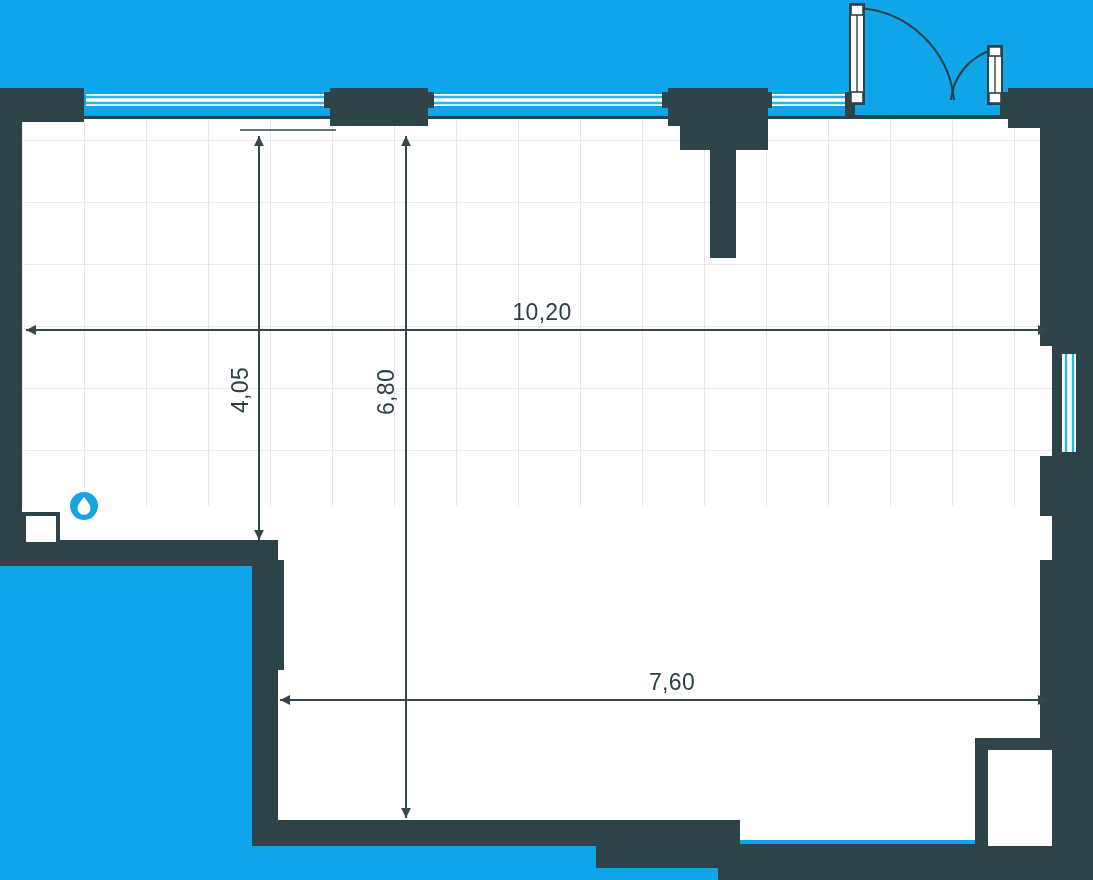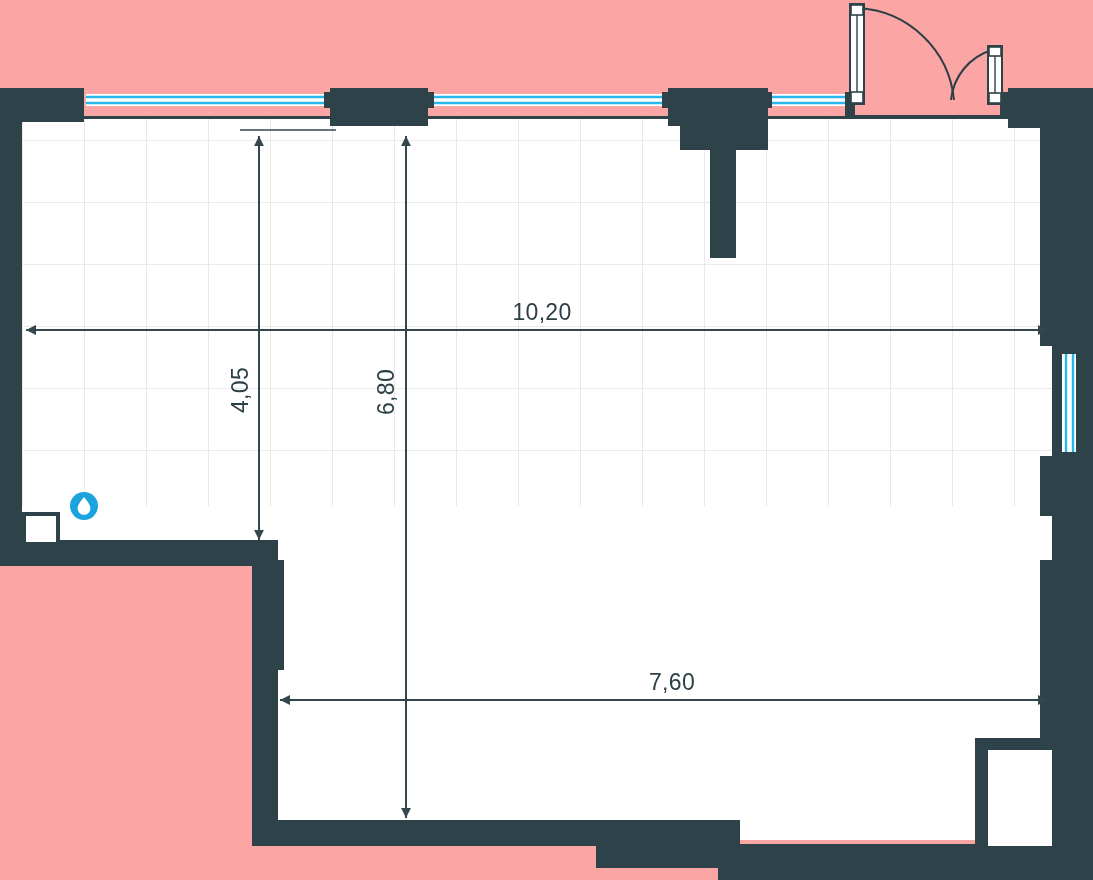--- a/index.html
+++ b/index.html
@@ -7,21 +7,21 @@
     padding: 0;
     background: #ffffff;
   }
   body {
     font-family: "Liberation Sans", sans-serif;
   }
   #floorplan-app {
     position: relative;
     width: 1093px;
     height: 880px;
-    background: #fca5a5;
+    background: #0ea5e9;
     overflow: hidden;
   }
   #plan-svg {
     display: block;
     width: 1093px;
     height: 880px;
   }
   .dim-text {
     font-family: "Liberation Sans", sans-serif;
     font-size: 23px;

